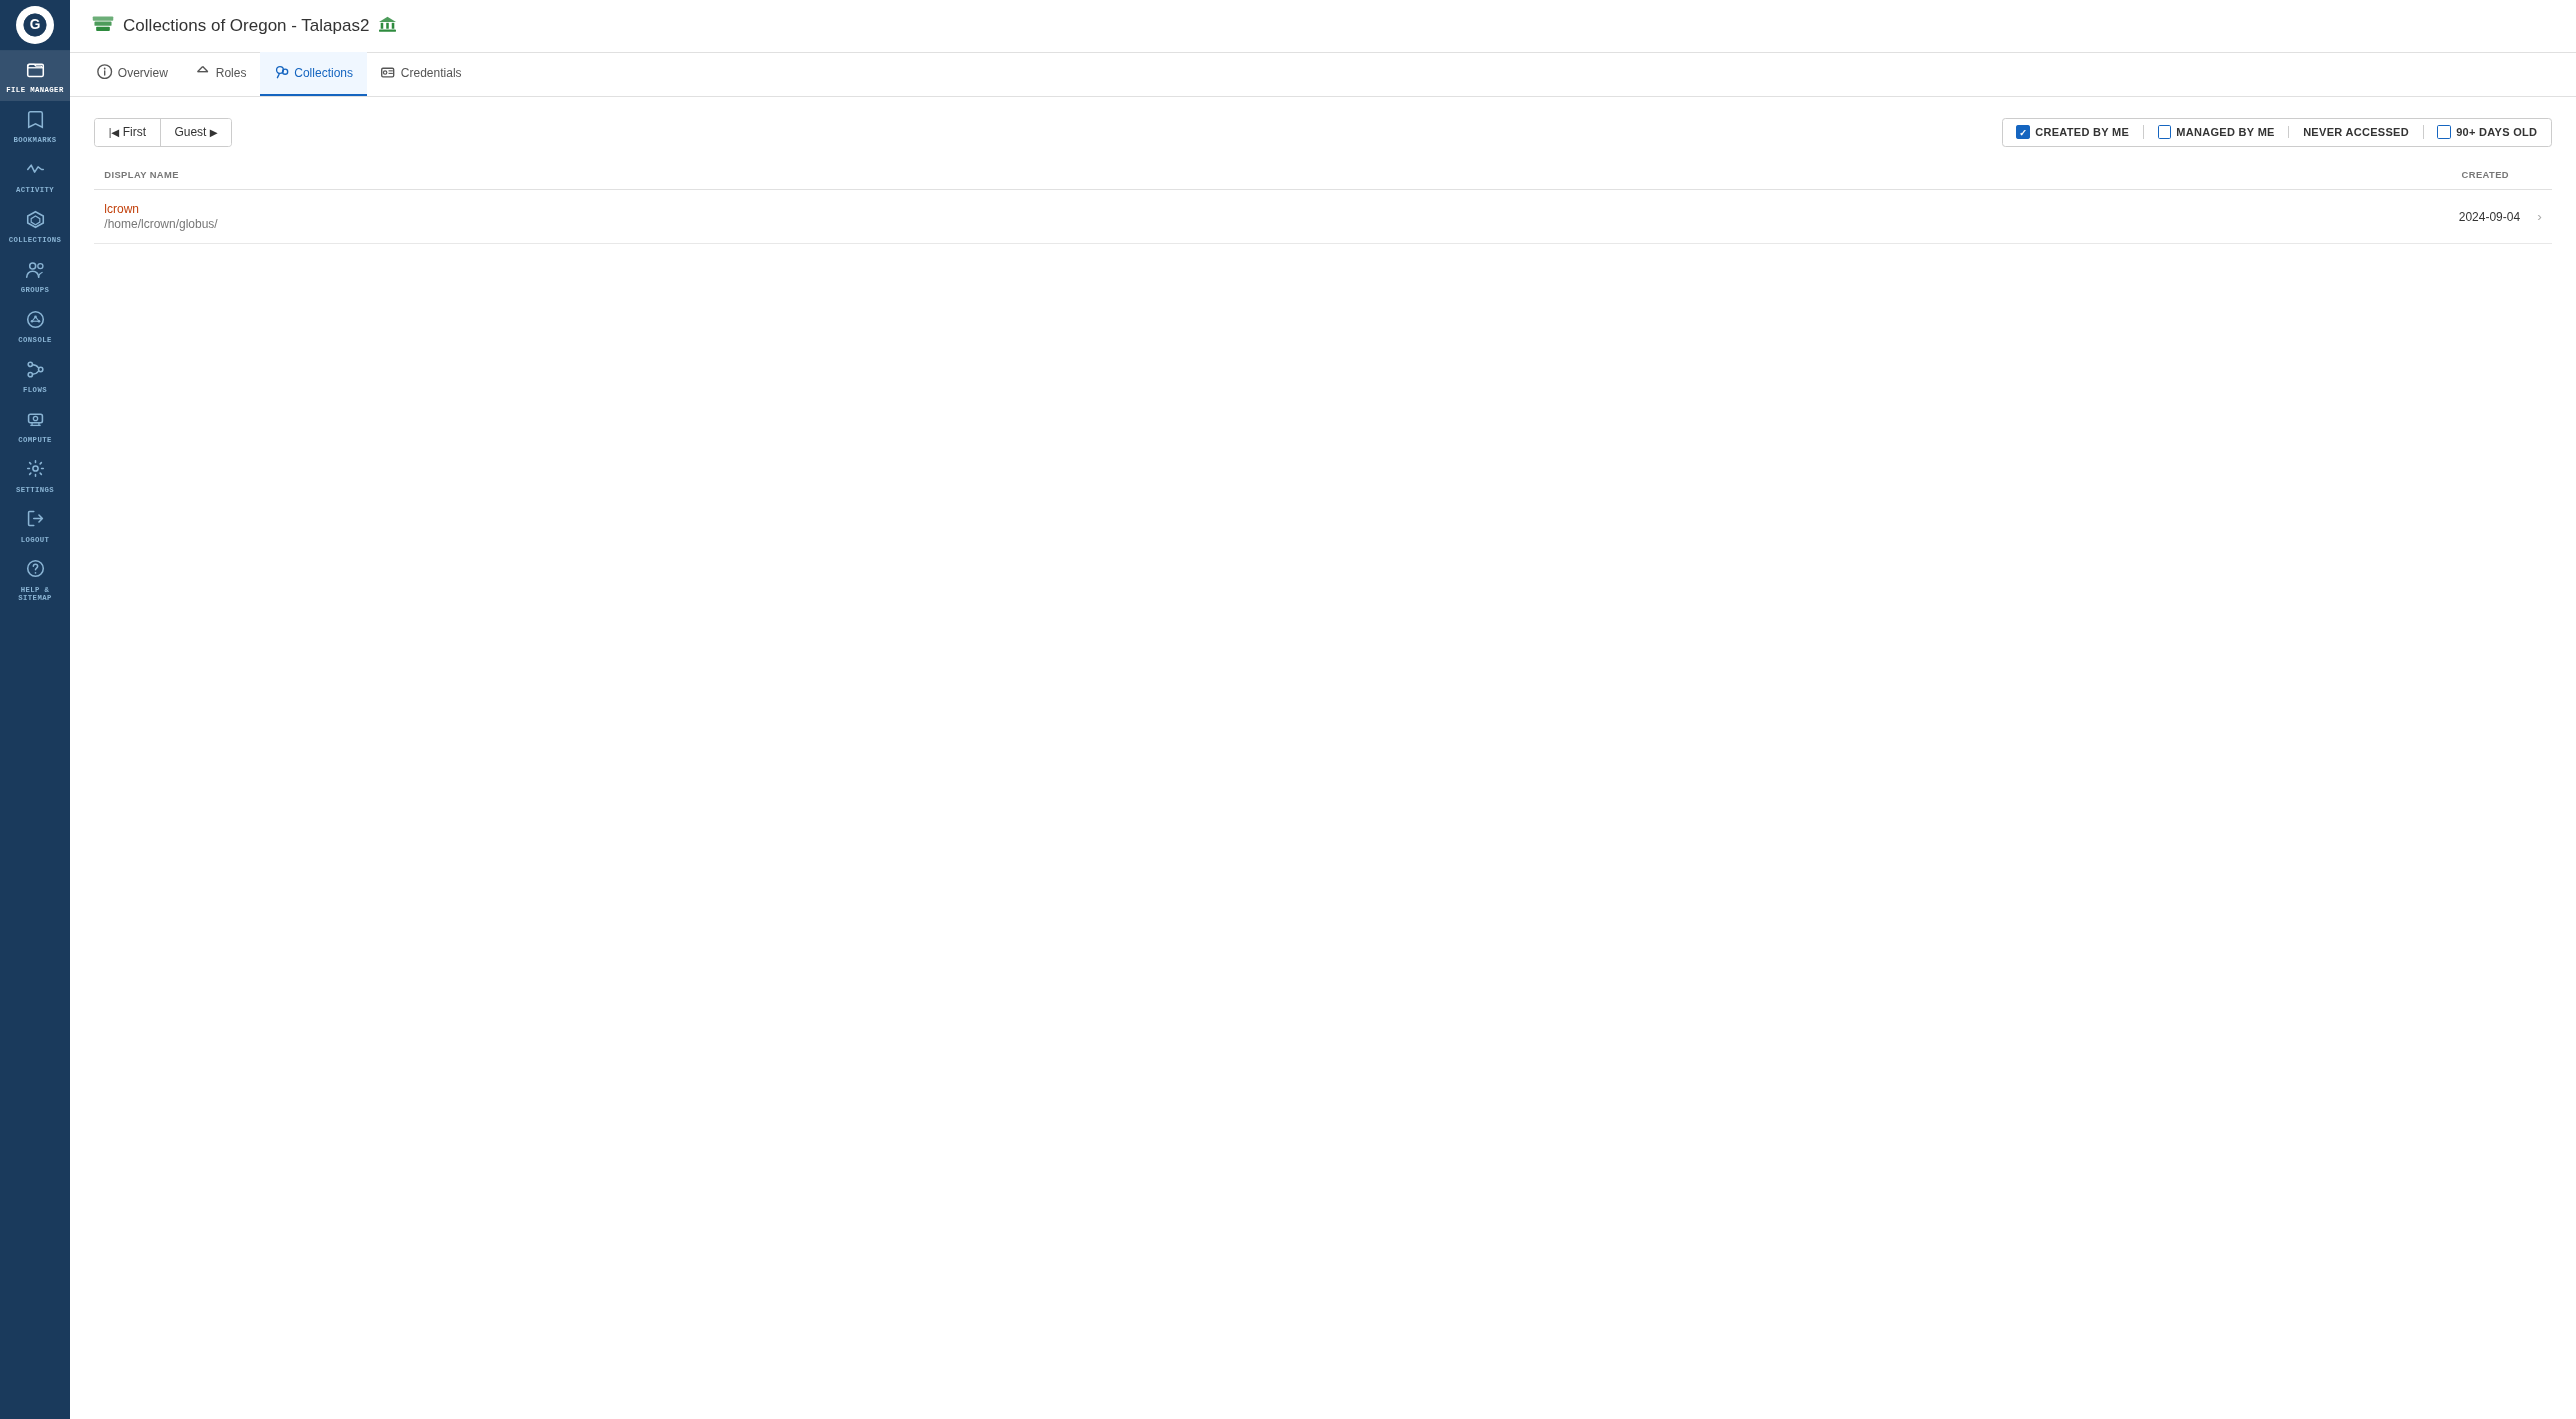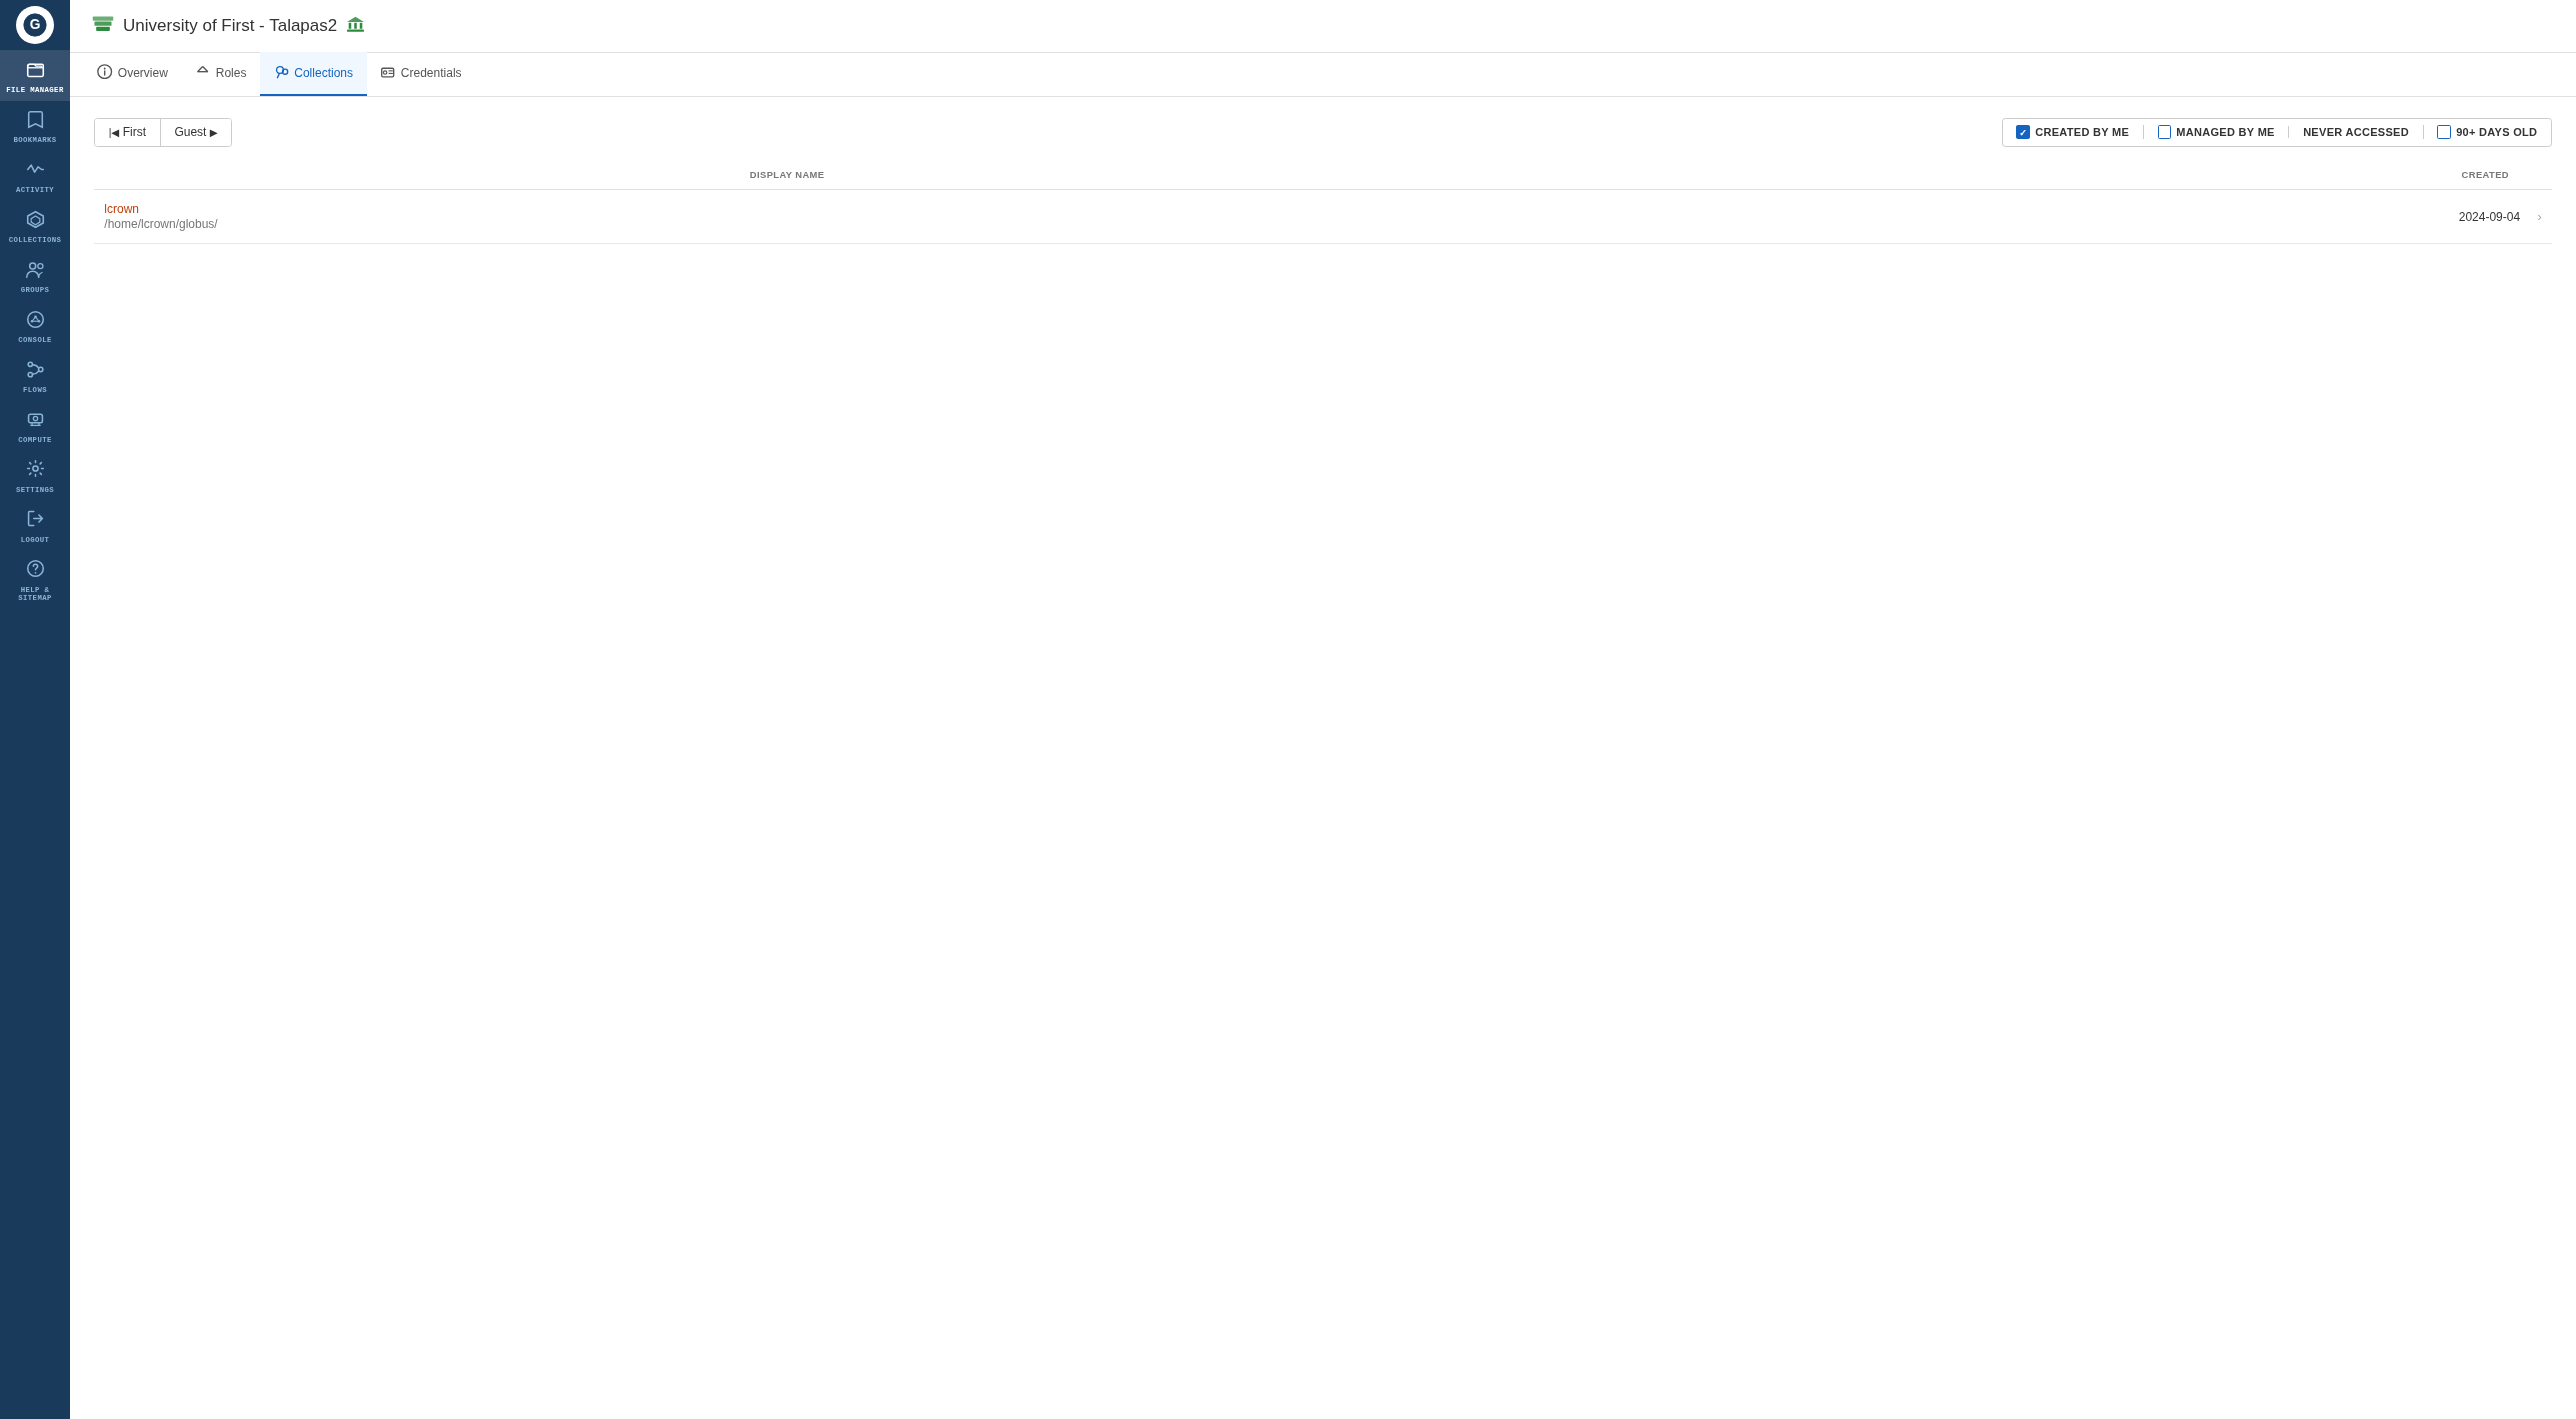--- a/index.html
+++ b/index.html
@@ -196,21 +196,21 @@
       flex-shrink: 0;
     }
     .checkbox.unchecked {
       background: white;
       color: transparent;
     }
 
     
     .table { width: 100%; border-collapse: collapse; }
     .table th {
-      text-align: center;
+      text-align: left;
       font-size: 9.4px;
       font-weight: 600;
       color: #777;
       text-transform: uppercase;
       letter-spacing: 0.4px;
       padding: 8.6px 10.3px;
       border-bottom: 1.7px solid #e0e0e0;
     }
     .table th.right { text-align: right; }
     .table td {
@@ -369,21 +369,21 @@
 <div class="main">
 
   <div class="header">
     <span class="header-icon">
       <svg width="24" height="20.5" viewBox="0 0 28 24" fill="none">
         <rect x="2" y="4" width="24" height="5" rx="1" fill="#2e8b3e" opacity="0.7"></rect>
         <rect x="4" y="10" width="20" height="5" rx="1" fill="#2e8b3e" opacity="0.85"></rect>
         <rect x="6" y="16" width="16" height="5" rx="1" fill="#2e8b3e"></rect>
       </svg>
     </span>
-    <span class="header-title">University of First - Talapas2</span>
+    <span class="header-title">Collections of Oregon - Talapas2</span>
     <span class="header-bank-icon" style="margin-left:8.6px;">
       <svg width="19" height="17" viewBox="0 0 22 20" fill="none">
         <polygon points="11,1 21,7 1,7" fill="#2e8b3e" opacity="0.85"></polygon>
         <rect x="3" y="8" width="3" height="7" fill="#2e8b3e"></rect>
         <rect x="9.5" y="8" width="3" height="7" fill="#2e8b3e"></rect>
         <rect x="16" y="8" width="3" height="7" fill="#2e8b3e"></rect>
         <rect x="1" y="16" width="20" height="2.5" rx="1" fill="#2e8b3e"></rect>
       </svg>
     </span>
   </div>

